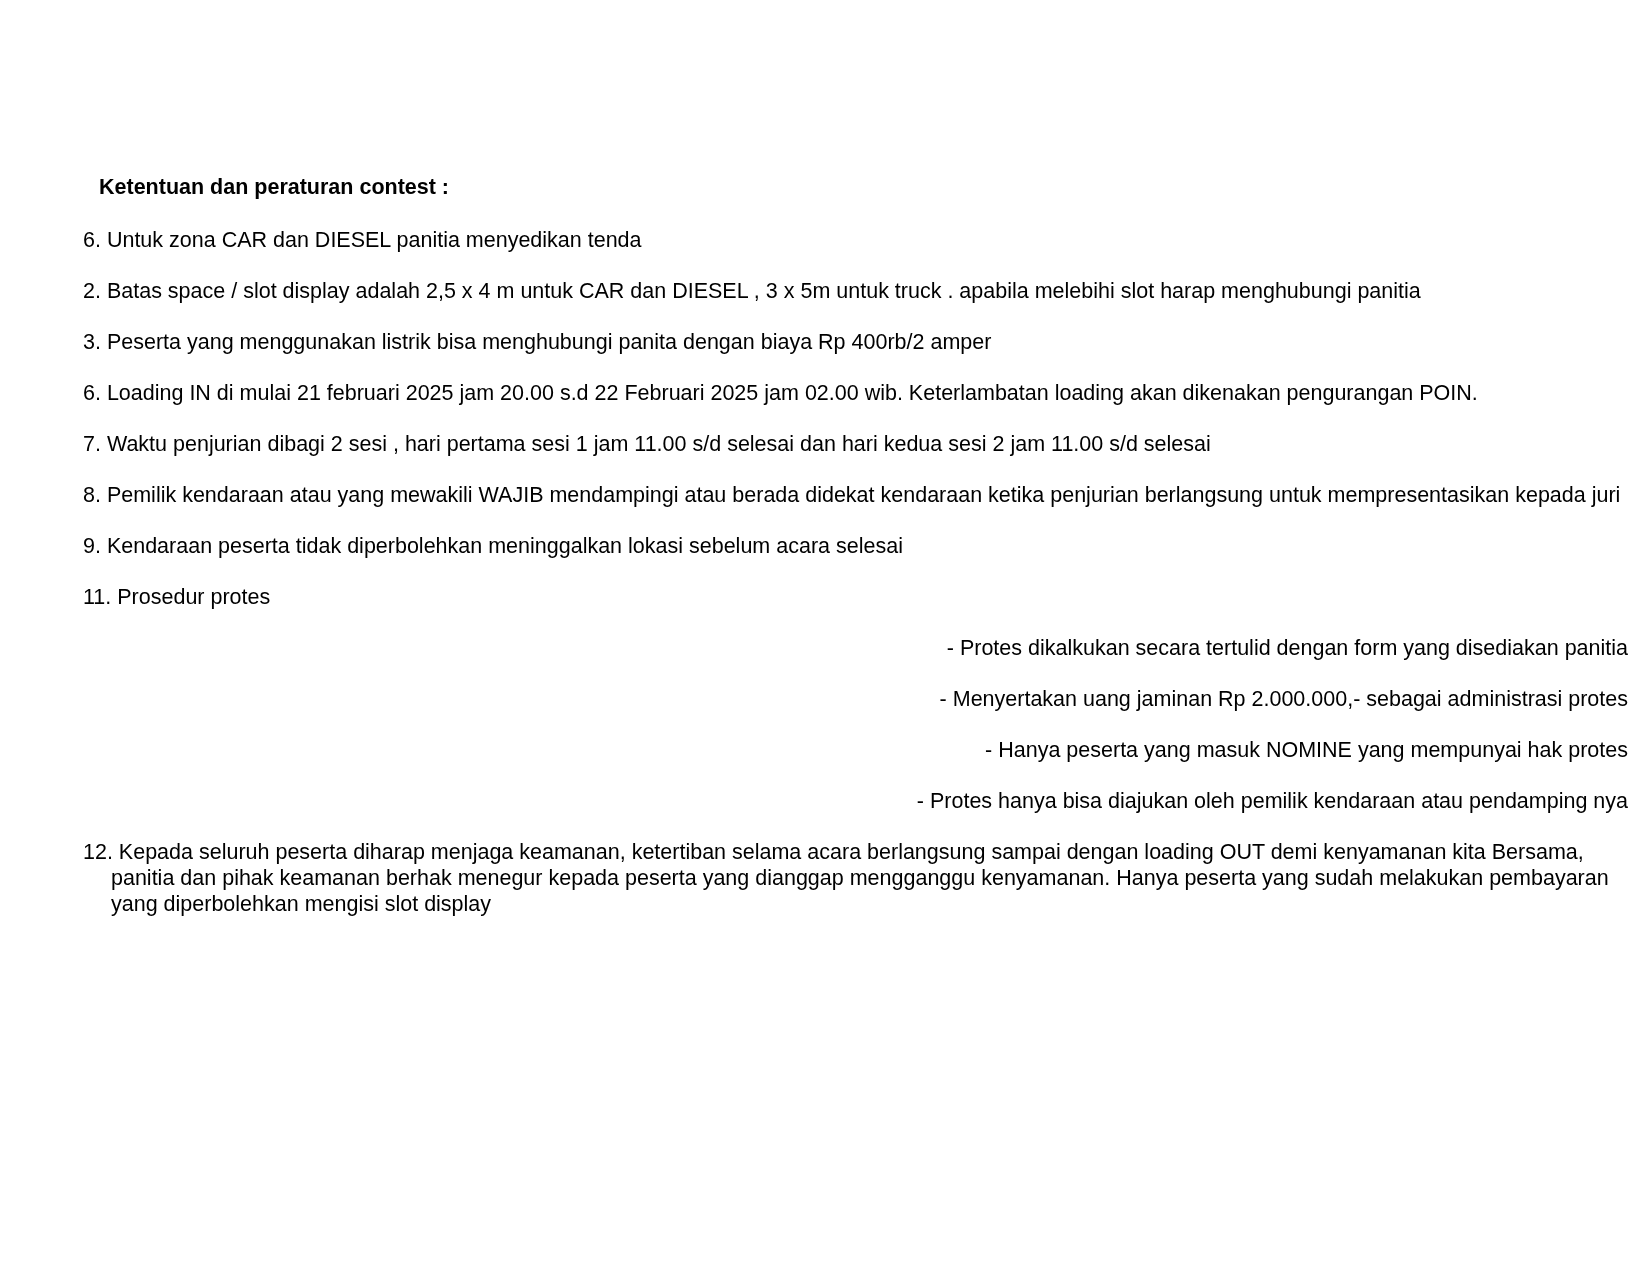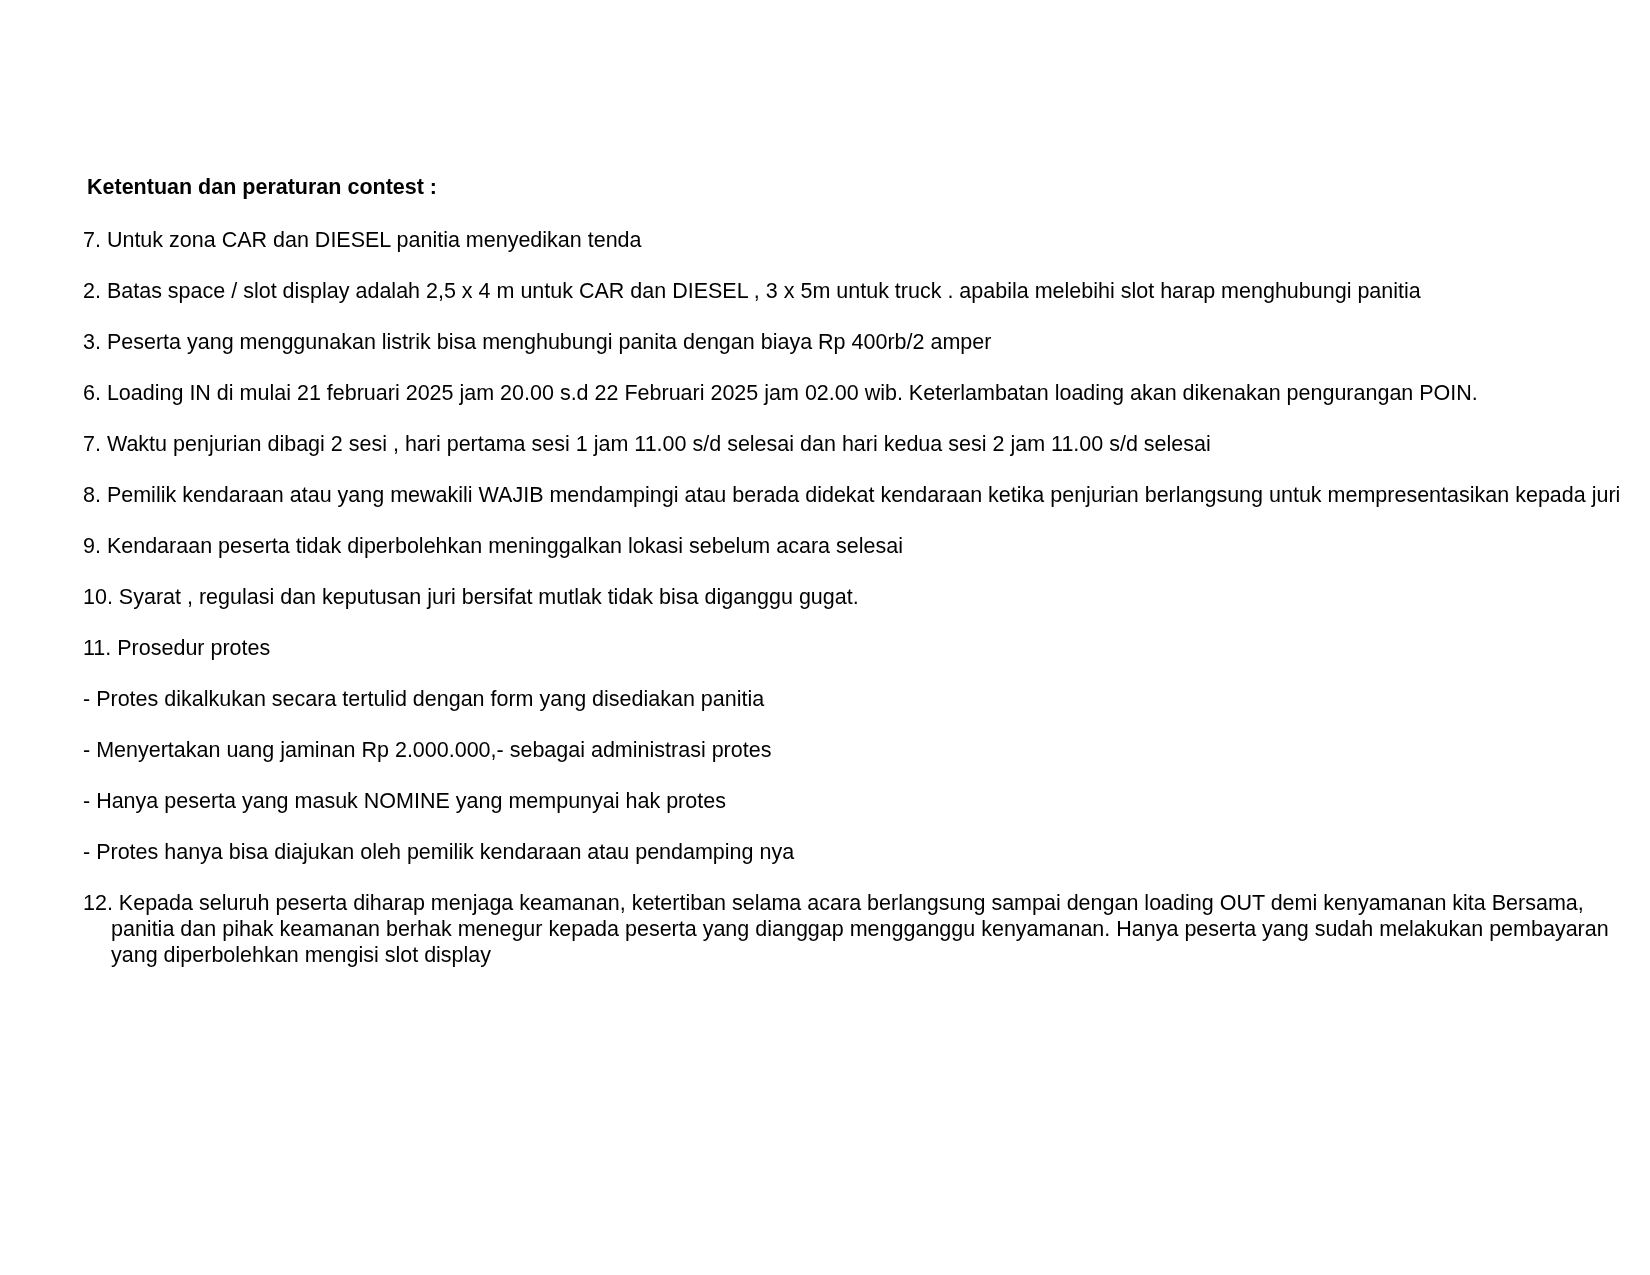--- a/index.html
+++ b/index.html
@@ -18,49 +18,49 @@
     .page {
       position: absolute;
       left: 83px;
       top: 174px;
       width: 1545px;
     }
     .title {
       font-size: 21.5px;
       font-weight: bold;
       line-height: 26px;
-      margin: 0 0 27px 4px;
+      margin: 0 0 27px 16px;
       white-space: nowrap;
     }
     .item {
       font-size: 21.5px;
       line-height: 26px;
       margin: 0 0 25px 0;
       padding-left: 28px;
       text-indent: -28px;
     }
     .item.bullet {
       padding-left: 0;
       text-indent: 0;
       white-space: nowrap;
+      text-align: right;
     }
   </style>
 </head>
 <body>
 
 <div class="page">
   <div class="title">Ketentuan dan peraturan contest :</div>
 
-  <div class="item">7. Untuk zona CAR dan DIESEL panitia menyedikan tenda</div>
+  <div class="item">6. Untuk zona CAR dan DIESEL panitia menyedikan tenda</div>
   <div class="item">2. Batas space / slot display adalah 2,5 x 4 m untuk CAR dan DIESEL , 3 x 5m untuk truck . apabila melebihi slot harap menghubungi panitia</div>
   <div class="item">3. Peserta yang menggunakan listrik bisa menghubungi panita dengan biaya Rp 400rb/2 amper</div>
   <div class="item">6. Loading IN di mulai 21 februari 2025 jam 20.00 s.d 22 Februari 2025 jam 02.00 wib. Keterlambatan loading akan dikenakan pengurangan POIN.</div>
   <div class="item">7. Waktu penjurian dibagi 2 sesi , hari pertama sesi 1 jam 11.00 s/d selesai dan hari kedua sesi 2 jam 11.00 s/d selesai</div>
   <div class="item">8. Pemilik kendaraan atau yang mewakili WAJIB mendampingi atau berada didekat kendaraan ketika penjurian berlangsung untuk mempresentasikan kepada juri</div>
   <div class="item">9. Kendaraan peserta tidak diperbolehkan meninggalkan lokasi sebelum acara selesai</div>
-  <div class="item">10. Syarat , regulasi dan keputusan juri bersifat mutlak tidak bisa diganggu gugat.</div>
   <div class="item">11. Prosedur protes</div>
   <div class="item bullet">- Protes dikalkukan secara tertulid dengan form yang disediakan panitia</div>
   <div class="item bullet">- Menyertakan uang jaminan Rp 2.000.000,- sebagai administrasi protes</div>
   <div class="item bullet">- Hanya peserta yang masuk NOMINE yang mempunyai hak protes</div>
   <div class="item bullet">- Protes hanya bisa diajukan oleh pemilik kendaraan atau pendamping nya</div>
   <div class="item">12. Kepada seluruh peserta diharap menjaga keamanan, ketertiban selama acara berlangsung sampai dengan loading OUT demi kenyamanan kita Bersama, panitia dan pihak keamanan berhak menegur kepada peserta yang dianggap mengganggu kenyamanan. Hanya peserta yang sudah melakukan pembayaran yang diperbolehkan mengisi slot display</div>
 </div>
 
 </body></html>

